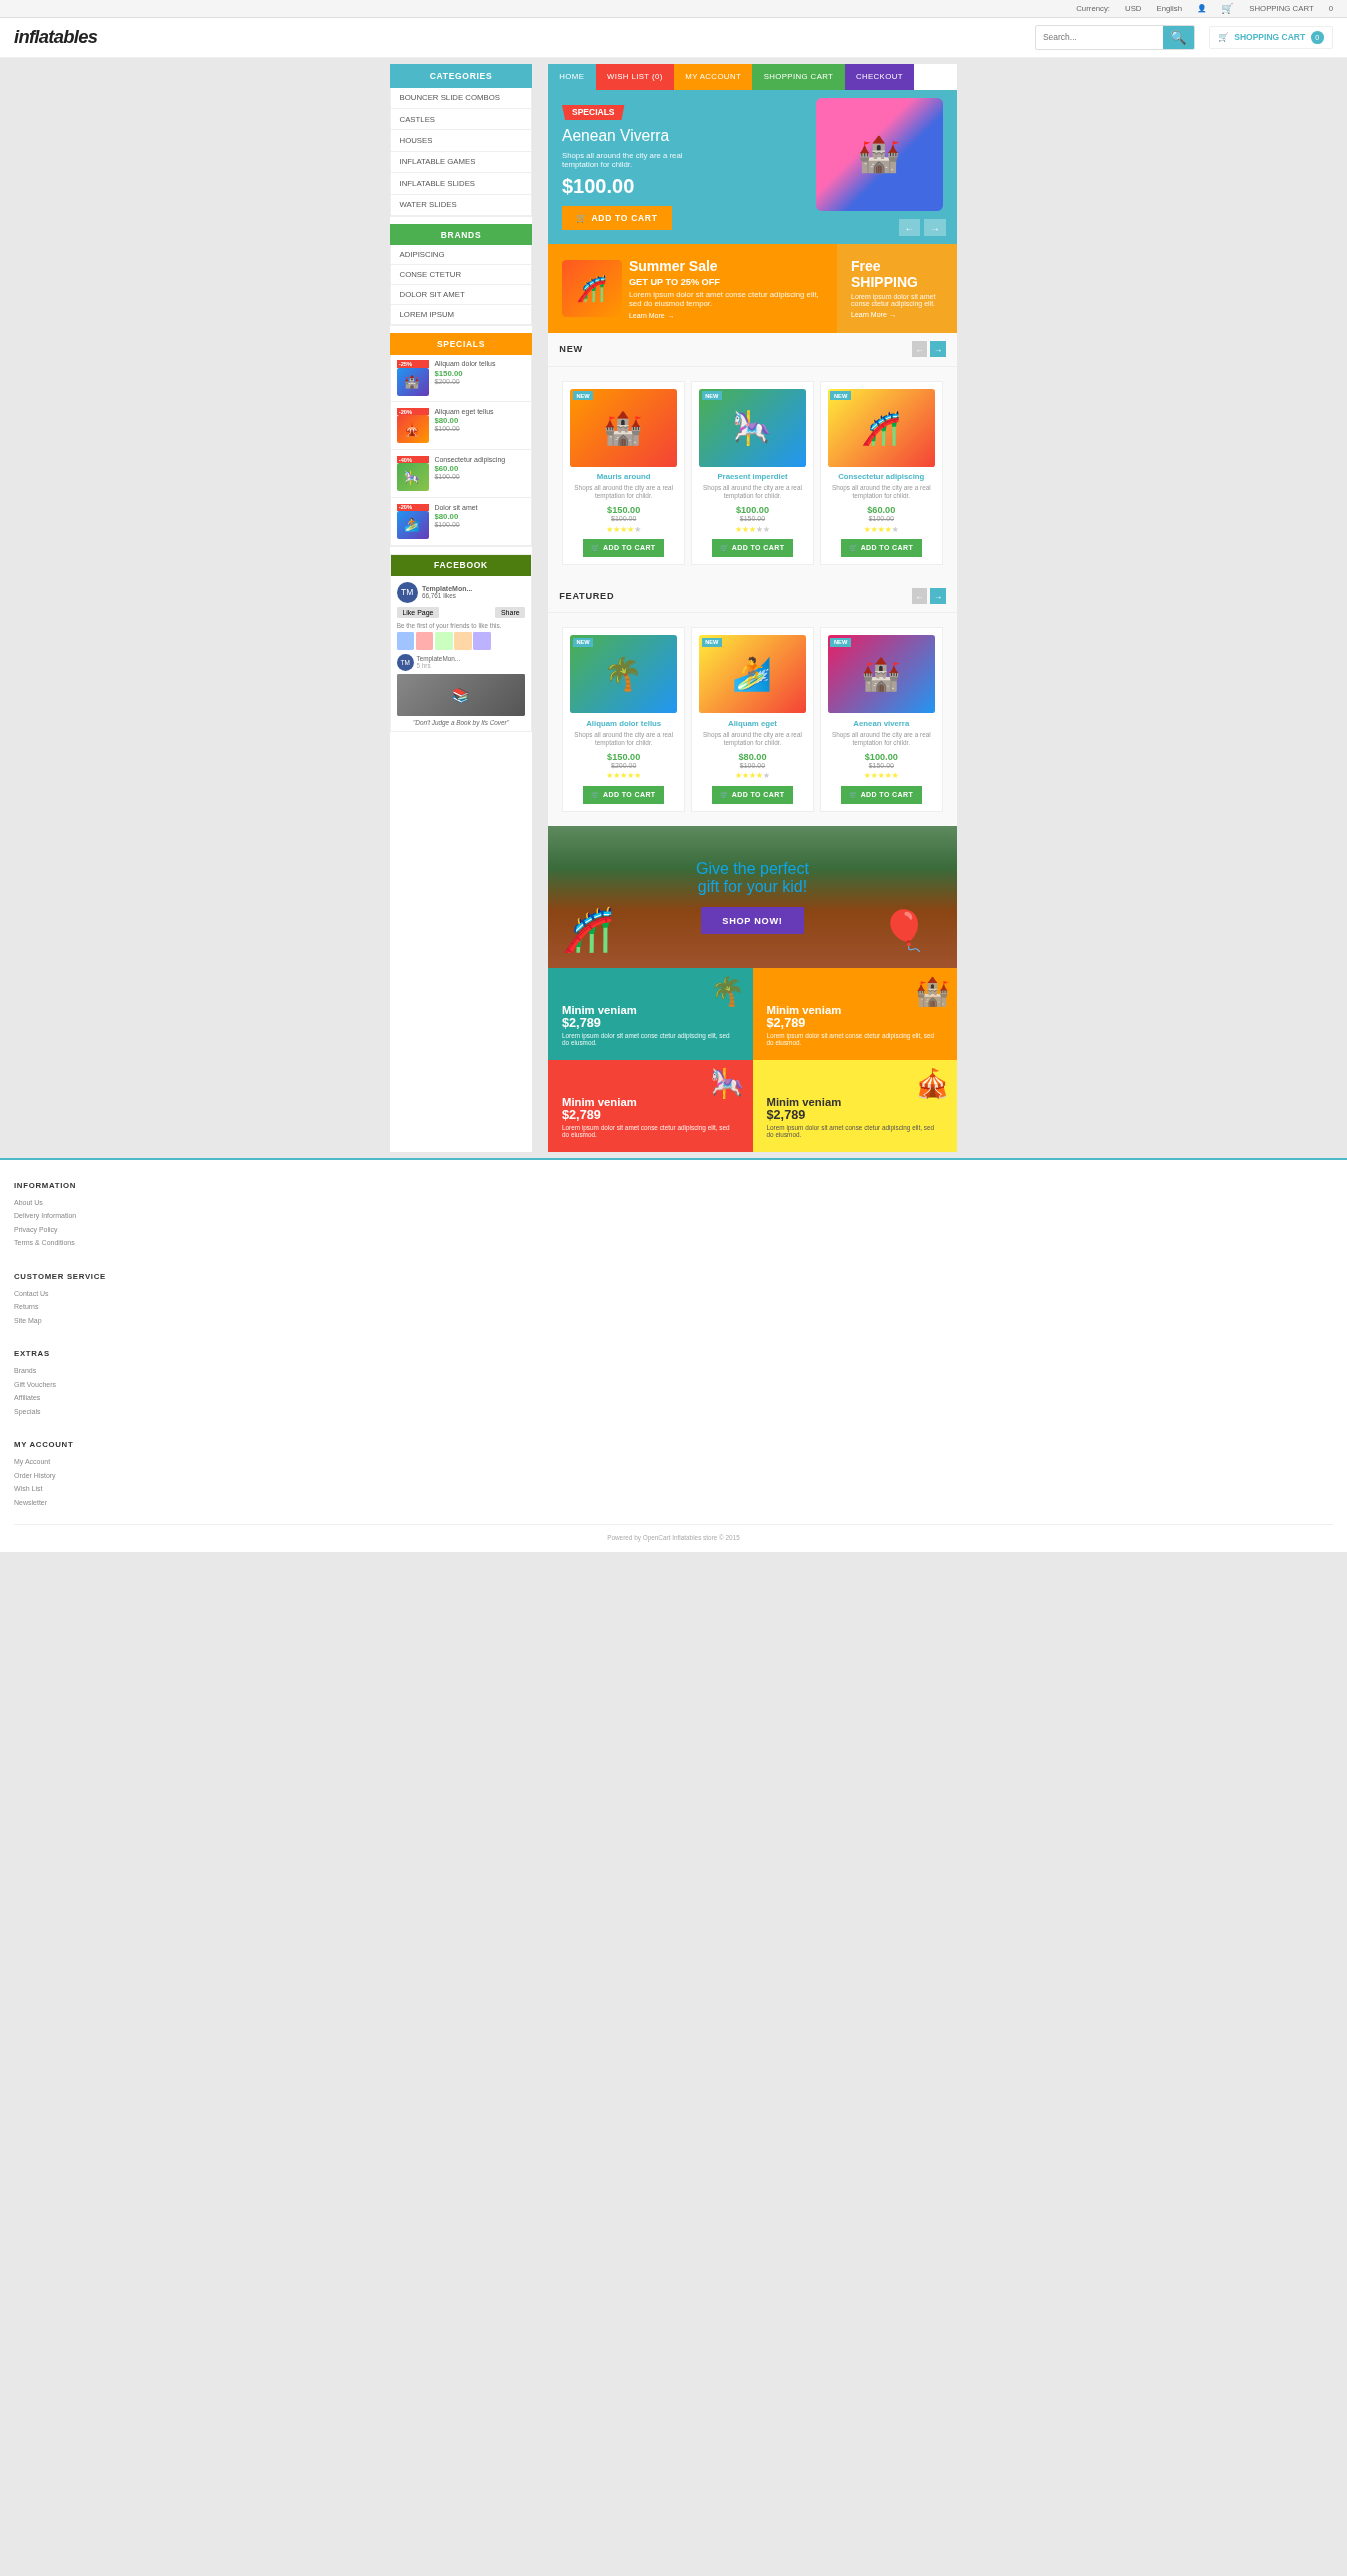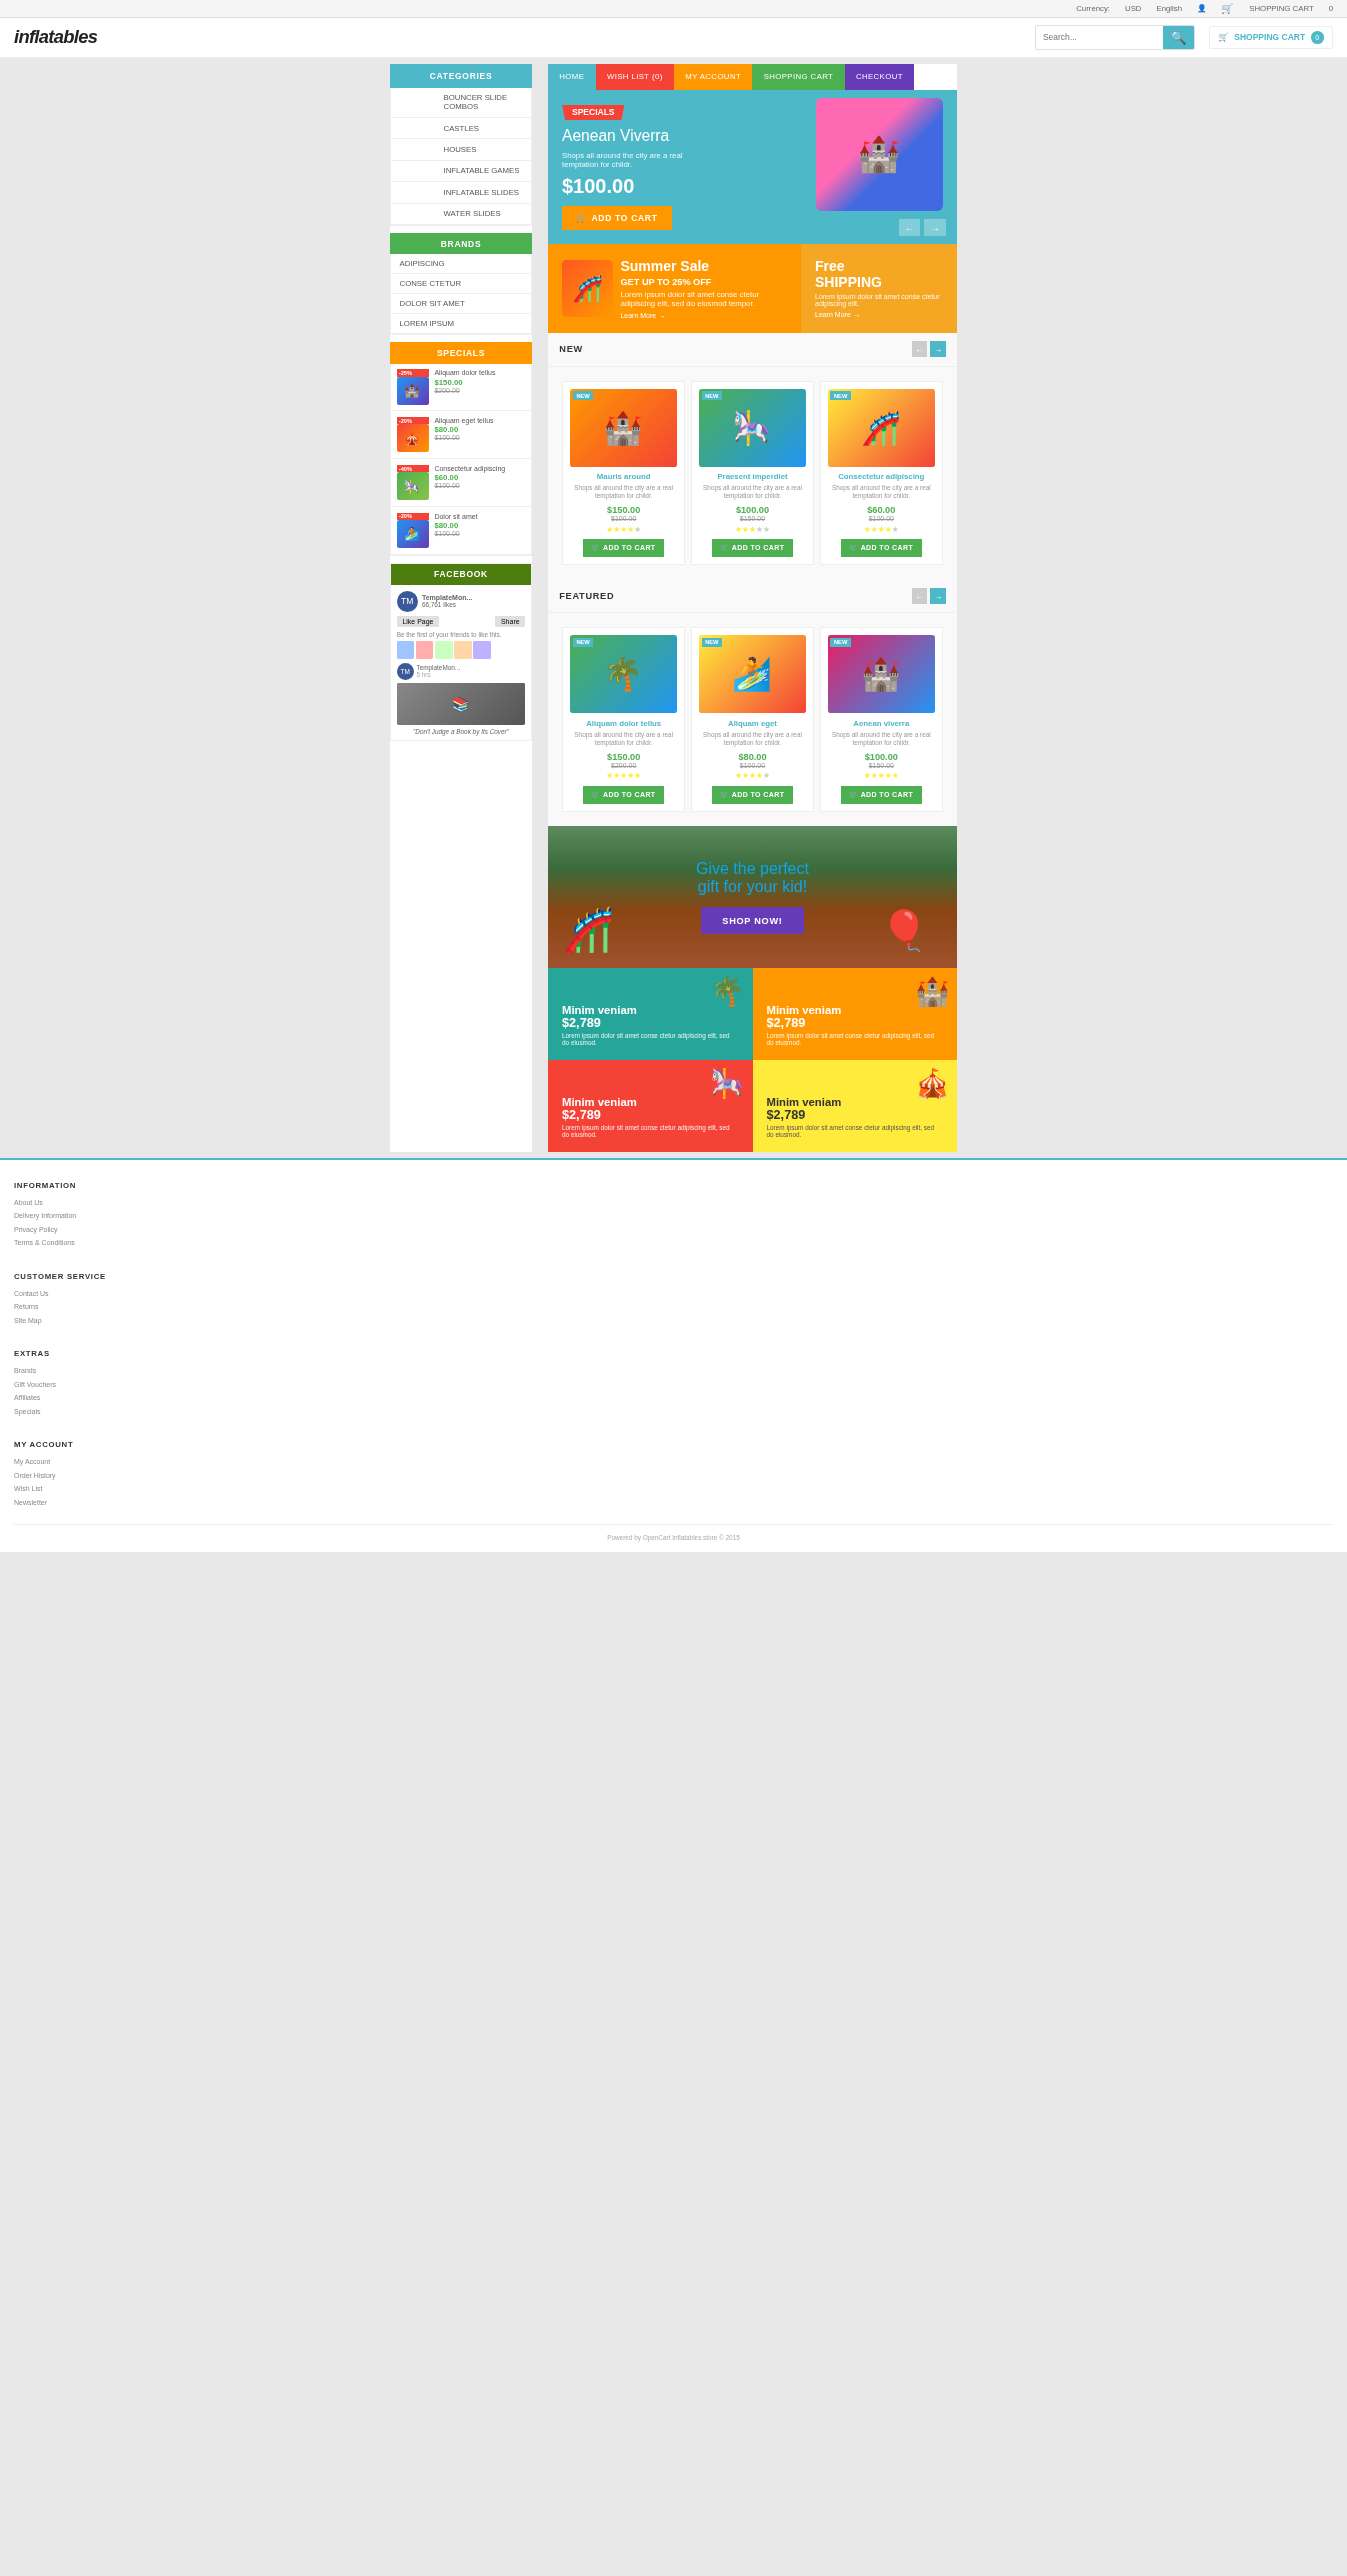--- a/index.html
+++ b/index.html
@@ -21,21 +21,21 @@
     .cart-count { background: #4db8c8; color: white; border-radius: 50%; width: 12.7px; height: 12.7px; display: flex; align-items: center; justify-content: center; font-size: 7px; }
 
     
     .main-container { display: flex; gap: 16px; max-width: 567px; margin: 0 auto; }
 
     
     .sidebar { width: 142px; min-width: 142px; background: #fff; }
     .sidebar-categories-title { background: #4db8c8; color: white; text-align: center; padding: 7px; font-weight: bold; font-size: 8.5px; letter-spacing: 0.7px; }
     .sidebar-nav { list-style: none; border: 0.7px solid #eee; border-top: none; }
     .sidebar-nav li { border-bottom: 0.7px solid #eee; }
-    .sidebar-nav li a { display: block; padding: 5.7px 8.5px; color: #555; text-decoration: none; font-size: 7.8px; margin-left: 44px; }
+    .sidebar-nav li a { display: block; padding: 5.7px 8.5px; color: #555; text-decoration: none; font-size: 7.8px; }
     .sidebar-brands-title { background: #4caf50; color: white; text-align: center; padding: 5.7px; font-weight: bold; font-size: 8.5px; letter-spacing: 0.7px; margin-top: 7px; }
     .sidebar-brands { list-style: none; border: 0.7px solid #eee; border-top: none; }
     .sidebar-brands li { border-bottom: 0.7px solid #eee; }
     .sidebar-brands li a { display: block; padding: 5px 8.5px; color: #555; text-decoration: none; font-size: 7.8px; }
 
     .sidebar-specials-title { background: #ff9800; color: white; text-align: center; padding: 5.7px; font-weight: bold; font-size: 8.5px; letter-spacing: 0.7px; margin-top: 7px; }
     .specials-list { border: 0.7px solid #eee; border-top: none; }
     .special-item { display: flex; gap: 5.7px; padding: 5.7px; border-bottom: 0.7px solid #eee; align-items: flex-start; }
     .special-item .img-placeholder { width: 32px; height: 28px; background: linear-gradient(135deg, #4db8c8, #2196F3); border-radius: 2.1px; flex-shrink: 0; display: flex; align-items: center; justify-content: center; font-size: 12.7px; }
     .special-item .img-placeholder.red { background: linear-gradient(135deg, #f44336, #ff9800); }
@@ -82,21 +82,21 @@
     .hero-nav { position: absolute; bottom: 8.5px; right: 11.3px; display: flex; gap: 4.2px; }
     .hero-nav button { background: rgba(255,255,255,0.3); border: none; color: white; padding: 2.8px 5.7px; cursor: pointer; font-size: 10px; }
 
     
     .promo-banner { display: flex; }
     .promo-summer { background: #ff9800; padding: 14px; flex: 1; display: flex; align-items: center; gap: 7px; }
     .promo-summer .text h3 { color: white; font-size: 14px; font-weight: bold; }
     .promo-summer .text p { color: rgba(255,255,255,0.9); font-size: 7.8px; margin-top: 2.8px; }
     .promo-summer .text .learn-more { color: white; font-size: 7px; display: flex; align-items: center; gap: 2.8px; margin-top: 4.2px; cursor: pointer; }
     .promo-img-slide { width: 85px; height: 57px; background: linear-gradient(135deg, #ff5722, #ff9800); border-radius: 4.2px; display: flex; align-items: center; justify-content: center; font-size: 25px; }
-    .promo-free { background: #f5a623; padding: 14px; width: 156px; }
+    .promo-free { background: #f5a623; padding: 14px; width: 120px; }
     .promo-free h3 { color: white; font-size: 14px; font-weight: bold; }
     .promo-free p { color: rgba(255,255,255,0.9); font-size: 7px; margin-top: 2.8px; }
     .promo-free .learn-more { color: white; font-size: 7px; display: flex; align-items: center; gap: 2.8px; margin-top: 4.2px; cursor: pointer; }
 
     
     .section-header { display: flex; justify-content: space-between; align-items: center; padding: 8.5px 11.3px; background: #f9f9f9; border-bottom: 0.7px solid #eee; }
     .section-title { font-size: 9.2px; font-weight: bold; color: #333; text-transform: uppercase; letter-spacing: 0.7px; }
     .section-nav { display: flex; gap: 2.8px; }
     .section-nav button { background: #ccc; border: none; color: white; width: 15.6px; height: 15.6px; cursor: pointer; font-size: 8.5px; }
     .section-nav button:last-child { background: #4db8c8; }

